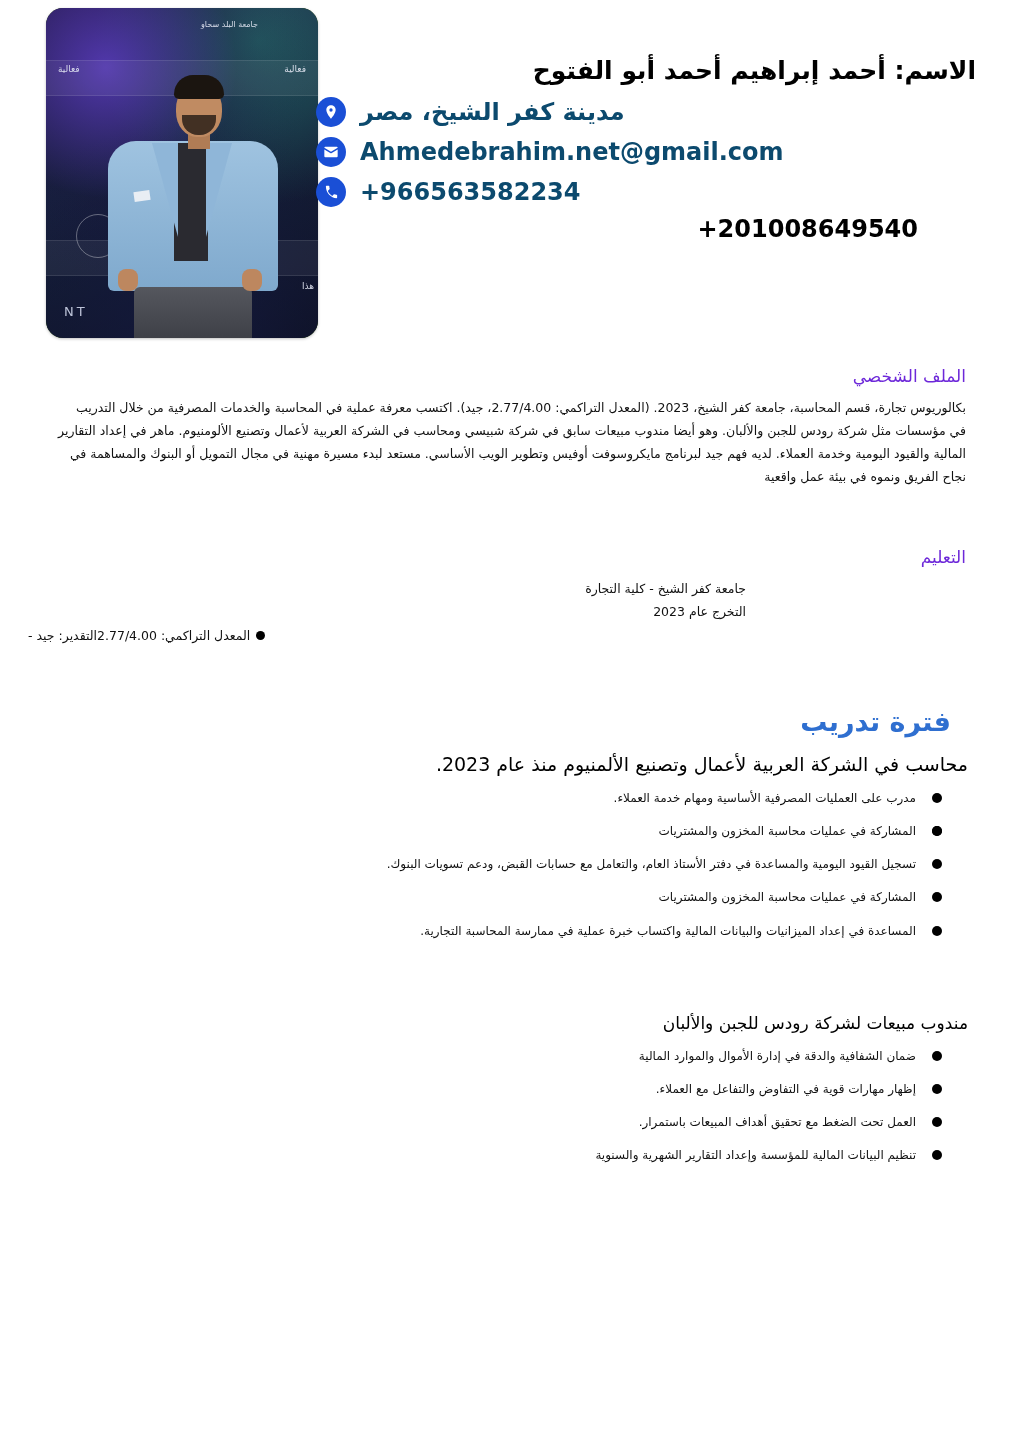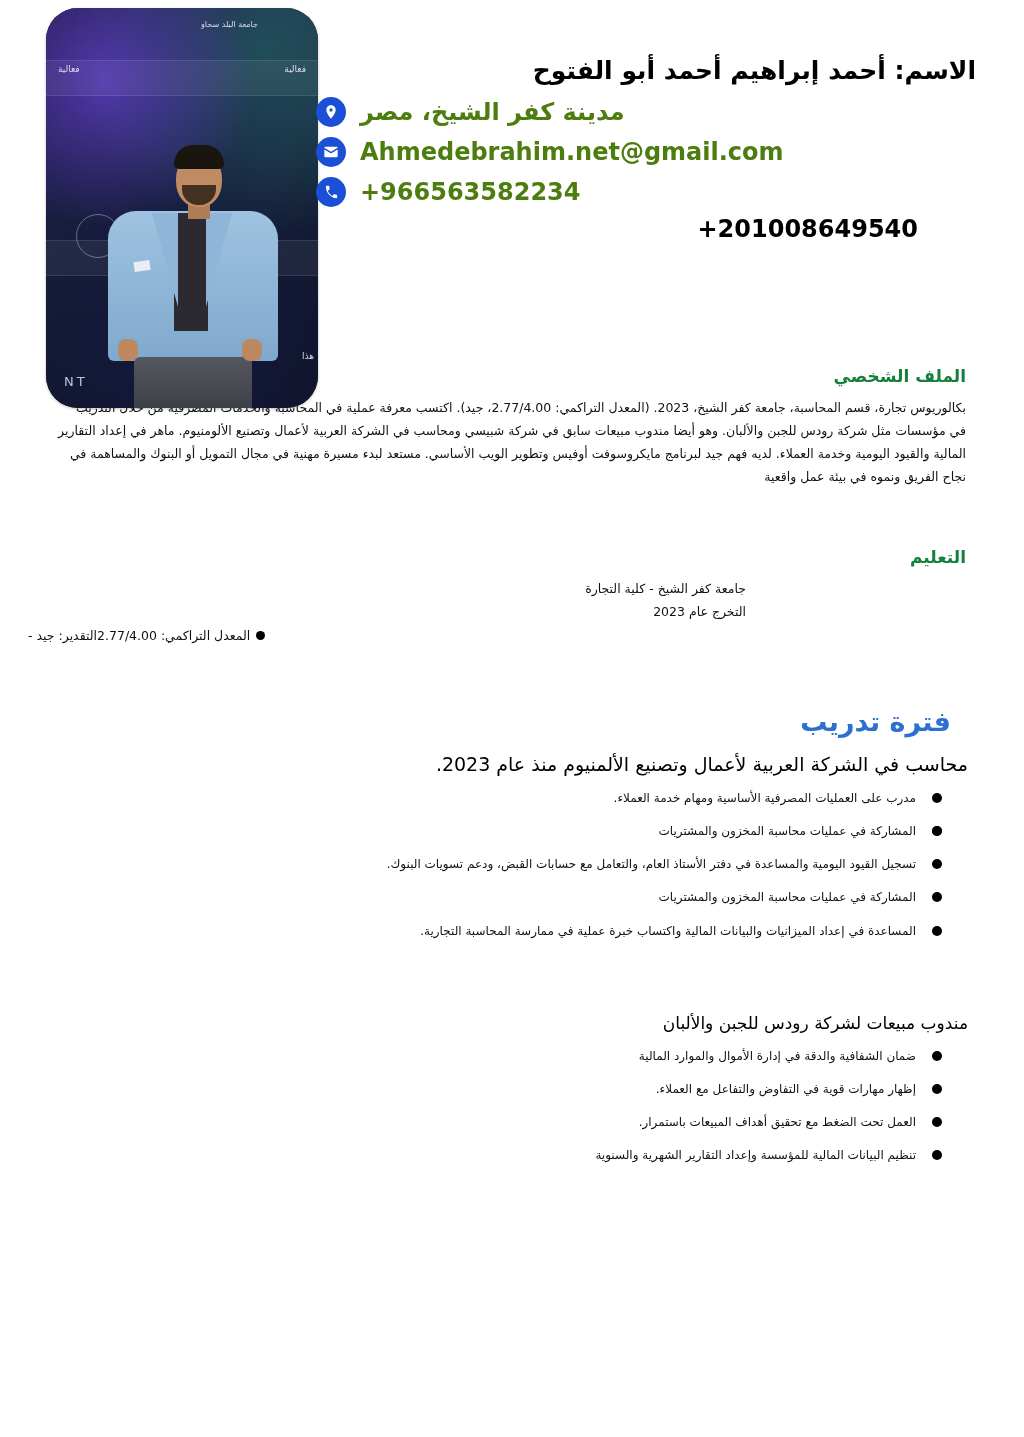--- a/index.html
+++ b/index.html
@@ -26,22 +26,22 @@
   
   .header {
     position: relative;
     height: 350px;
   }
   .photo-frame {
     position: absolute;
     top: 8px;
     left: 18px;
     width: 272px;
-    height: 400px;
-    border-radius: 32px;
+    height: 330px;
+    border-radius: 17px;
     overflow: hidden;
     background: #4d7c0f;
     box-shadow: 0 1px 3px rgba(0,0,0,0.25);
   }
   .photo-bg {
     position: absolute;
     inset: 0;
     background:
       radial-gradient(circle at 22% 18%, rgba(90,60,190,0.85) 0%, rgba(30,20,70,0.2) 38%, rgba(0,0,0,0) 60%),
       radial-gradient(circle at 78% 10%, rgba(40,140,120,0.55) 0%, rgba(0,0,0,0) 45%),
@@ -215,37 +215,37 @@
     background: #1a4fd6;
     display: flex;
     align-items: center;
     justify-content: center;
     color: #fff;
   }
   .c-icon svg { display: block; }
   .c-text {
     font-size: 24px;
     font-weight: 700;
-    color: #4d7c0f;
+    color: #0c4a6e;
     direction: ltr;
   }
   .c-text.rtl { direction: rtl; }
   .c-sub {
     font-size: 24px;
     font-weight: 700;
     margin: -2px 58px 0 0;
     direction: ltr;
     text-align: right;
   }
 
   
   .section-title {
-    color: #15803d;
+    color: #6d28d9;
     font-size: 17px;
-    font-weight: 700;
+    font-weight: 400;
     margin: 0 30px 10px 0;
     text-align: right;
   }
   .section-title.big {
     font-size: 27px;
     font-weight: 700;
     color: #2f6fd0;
     margin-right: 45px;
   }
   .profile-text {

